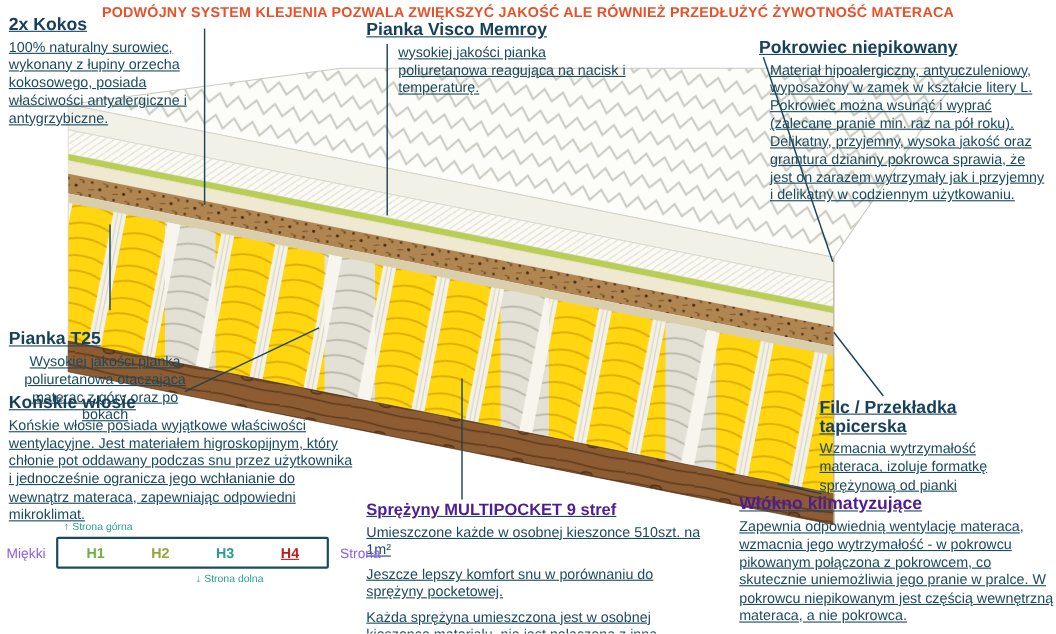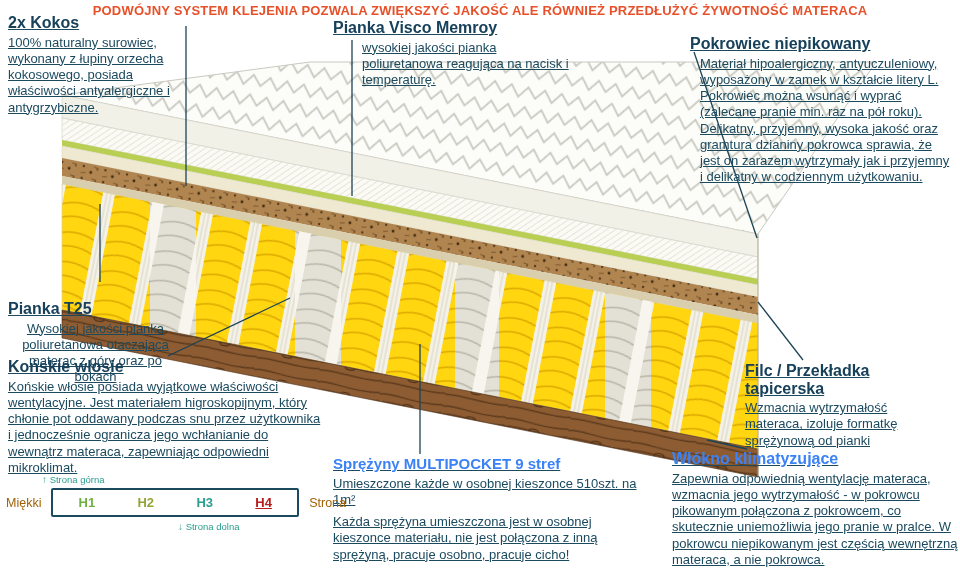--- a/index.html
+++ b/index.html
@@ -7,31 +7,31 @@
     width:960px;height:576px;position:relative;background:#ffffff;
     font-family:"Liberation Sans", sans-serif;overflow:hidden;color:#1b4a5f;
   }
   .abs{position:absolute;}
   .banner{
     top:3px;left:0;width:960px;text-align:center;
     font-size:13px;font-weight:bold;color:#e8502a;letter-spacing:.2px;z-index:3;
   }
   .block{z-index:3;text-decoration:underline;}
   .co-title{font-size:16px;font-weight:bold;color:#17405a;margin-bottom:3px;line-height:1.1;}
-  .co-title.teal{color:#3b82f6;}
+  .co-title.teal{color:#4c1d95;}
   .co-body{font-size:13px;line-height:1.25;color:#1b4a5f;}
   .co-body p{margin:0 0 6px 0;}
   #mattress-svg{position:absolute;left:0;top:0;z-index:1;}
   
   .scale{left:6px;top:474px;width:340px;z-index:3;}
-  .scale-top{margin-left:36px;font-size:9.5px;color:#2a9d8f;}
+  .scale-top{margin-left:52px;font-size:9.5px;color:#2a9d8f;}
   .scale-bottom{margin-left:172px;margin-top:4px;font-size:9.5px;color:#2a9d8f;}
   .arr{font-weight:bold;font-size:10px;color:#2a9d8f;}
   .scale-row{display:flex;align-items:center;gap:10px;margin-top:3px;}
-  .soft,.hard{font-size:12.5px;color:#a16207;}
+  .soft,.hard{font-size:12.5px;color:#8b5cf6;}
   .scale-box{
     border:2px solid #1b4a5f;border-radius:2px;width:238px;
     display:flex;justify-content:space-around;align-items:center;
     padding:5px 4px;background:#ffffff;
   }
   .lvl{font-size:13px;font-weight:bold;}
   .pok-body{padding-left:10px;}
   .visco-body{padding-left:29px;}
 </style>
 </head>
@@ -145,20 +145,21 @@
 
 <div class="abs block" style="left:672px;top:450px;width:286px;">
   <div class="co-title teal">Włókno klimatyzujące</div>
   <div class="co-body">Zapewnia odpowiednią wentylację materaca, wzmacnia jego wytrzymałość - w pokrowcu pikowanym połączona z pokrowcem, co skutecznie uniemożliwia jego pranie w pralce. W pokrowcu niepikowanym jest częścią wewnętrzną materaca, a nie pokrowca.</div>
 </div>
 
 <div class="abs block" style="left:333px;top:456px;width:314px;">
   <div class="co-title teal" style="font-size:15px;">Sprężyny MULTIPOCKET 9 stref</div>
   <div class="co-body">
     <p>Umieszczone każde w osobnej kieszonce 510szt. na 1m²</p>
+    <p>Jeszcze lepszy komfort snu w porównaniu do sprężyny pocketowej.</p>
     <p>Każda sprężyna umieszczona jest w osobnej kieszonce materiału, nie jest połączona z inną sprężyną, pracuje osobno, pracuje cicho!</p>
   </div>
 </div>
 
 <div class="abs scale">
   <div class="scale-top">
     <span class="arr">↑</span>
     <span>Strona górna</span>
   </div>
   <div class="scale-row">

